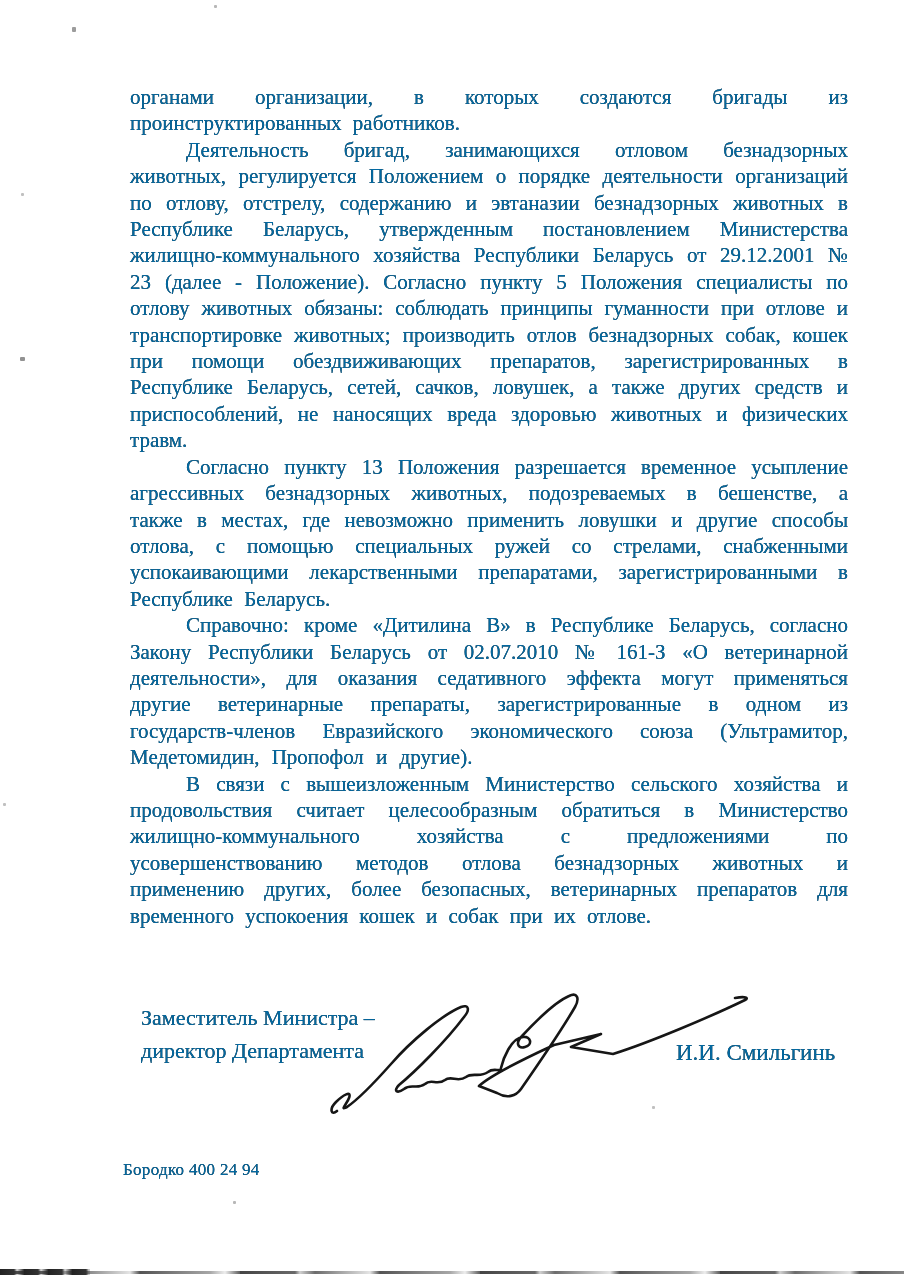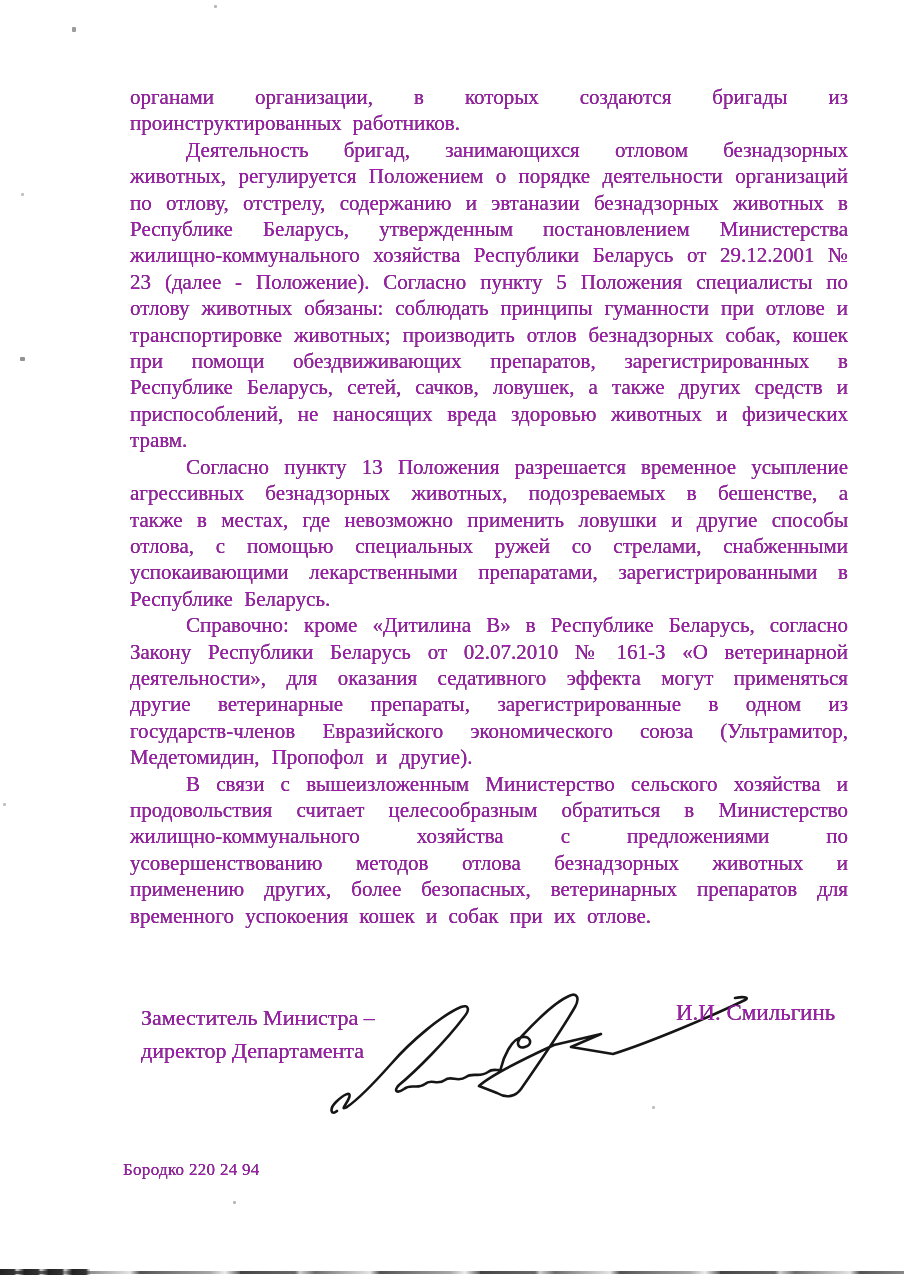--- a/index.html
+++ b/index.html
@@ -8,21 +8,21 @@
     background: #e8e8e8;
   }
   .page {
     position: relative;
     width: 904px;
     height: 1280px;
     margin: 0 auto;
     background: #ffffff;
     overflow: hidden;
     font-family: "Liberation Serif", serif;
-    color: #a21caf;
+    color: #0369a1;
   }
   .body-text {
     position: absolute;
     left: 130px;
     top: 84px;
     width: 718px;
     font-size: 21px;
     line-height: 26.4px;
     text-align: justify;
     text-align-last: left;
@@ -40,21 +40,21 @@
     left: 141px;
     top: 1001px;
     font-size: 22px;
     line-height: 33px;
     white-space: pre-line;
     text-shadow: 0 0 0.5px #1a1a1a;
   }
   .sig-name {
     position: absolute;
     left: 676px;
-    top: 1000px;
+    top: 1040px;
     font-size: 23px;
     text-shadow: 0 0 0.5px #1a1a1a;
   }
   .signature-svg {
     position: absolute;
     left: 330px;
     top: 985px;
     width: 430px;
     height: 145px;
   }
@@ -138,21 +138,21 @@
              C 161 90, 198 72, 224 60
              L 271 49
              L 241 62
              L 283 69
              C 321 57, 382 31, 415 15
              C 419 13, 416 11, 405 13" fill="none" stroke="#161616" stroke-width="2.6" stroke-linecap="round" stroke-linejoin="round"></path>
   </svg>
 
   <div class="sig-name">И.И. Смильгинь</div>
 
-  <div class="footer-executor">Бородко 220 24 94</div>
+  <div class="footer-executor">Бородко 400 24 94</div>
 
   <div class="scanline"></div>
   <div class="scanline-left"></div>
   <div class="speck" style="left:72px;top:27px;width:4px;height:5px;opacity:.55"></div>
   <div class="speck" style="left:214px;top:5px;width:3px;height:3px;opacity:.4"></div>
   <div class="speck" style="left:21px;top:193px;width:3px;height:3px;opacity:.35"></div>
   <div class="speck" style="left:20px;top:357px;width:5px;height:4px;opacity:.6"></div>
   <div class="speck" style="left:3px;top:803px;width:3px;height:3px;opacity:.35"></div>
   <div class="speck" style="left:233px;top:1201px;width:3px;height:3px;opacity:.4"></div>
   <div class="speck" style="left:652px;top:1106px;width:3px;height:3px;opacity:.35"></div>

